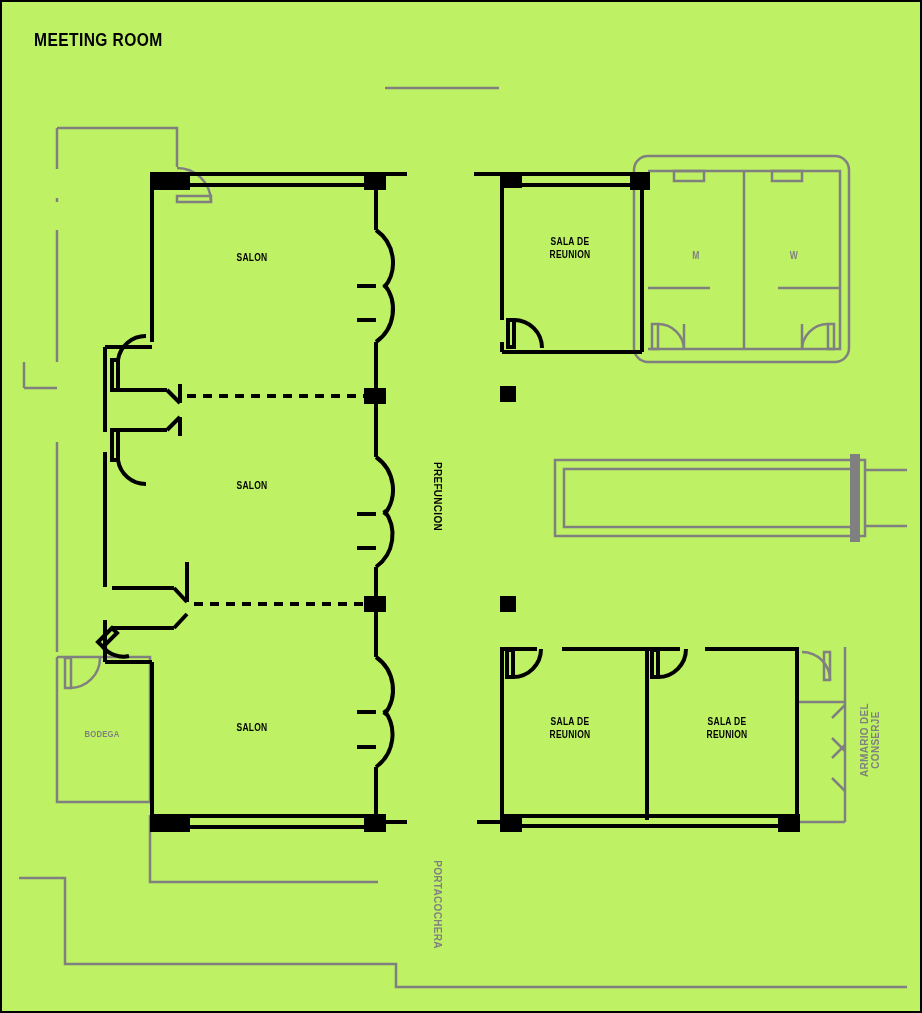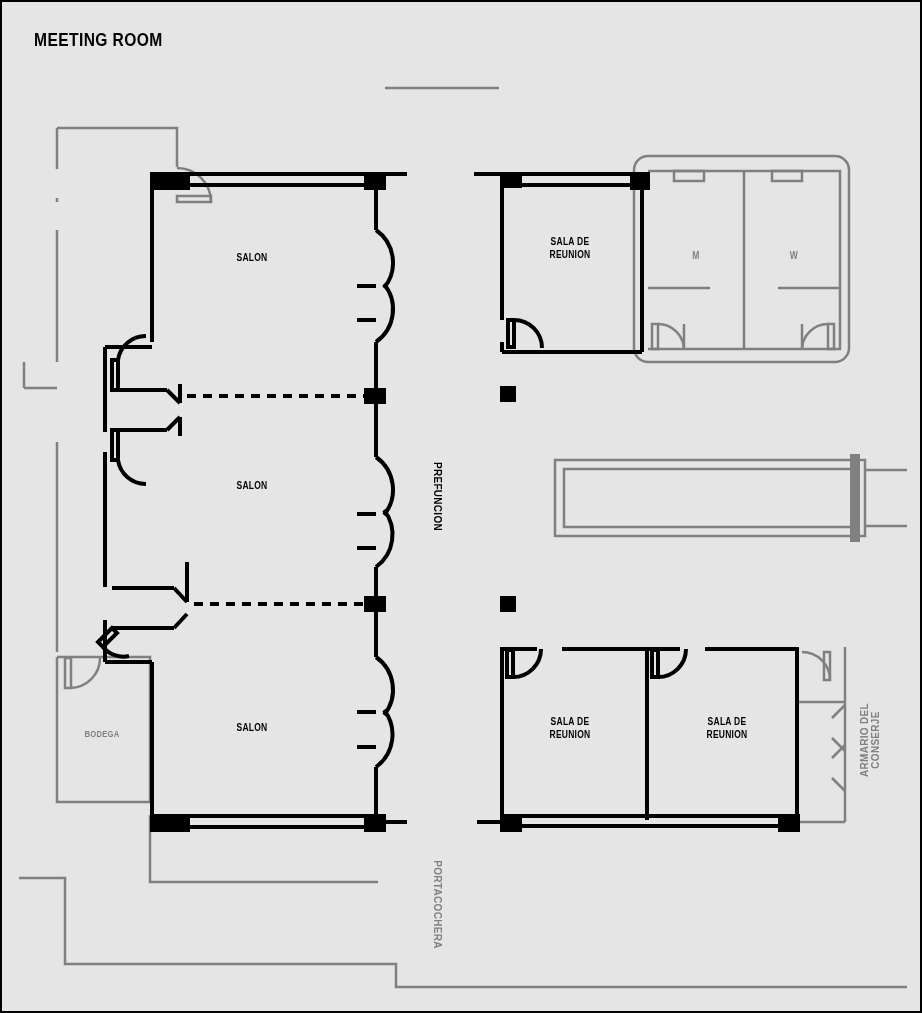--- a/index.html
+++ b/index.html
@@ -8,21 +8,21 @@
     padding: 0;
     background: #ffffff;
   }
   body {
     font-family: "Liberation Sans", sans-serif;
   }
   #plan-frame {
     position: relative;
     width: 922px;
     height: 1013px;
-    background: #e5e5e5;
+    background: #bef264;
     box-sizing: border-box;
     border: 2px solid #000000;
     overflow: hidden;
   }
   #plan-title {
     position: absolute;
     left: 32px;
     top: 27px;
     font-family: "Liberation Sans", sans-serif;
     font-size: 19px;

